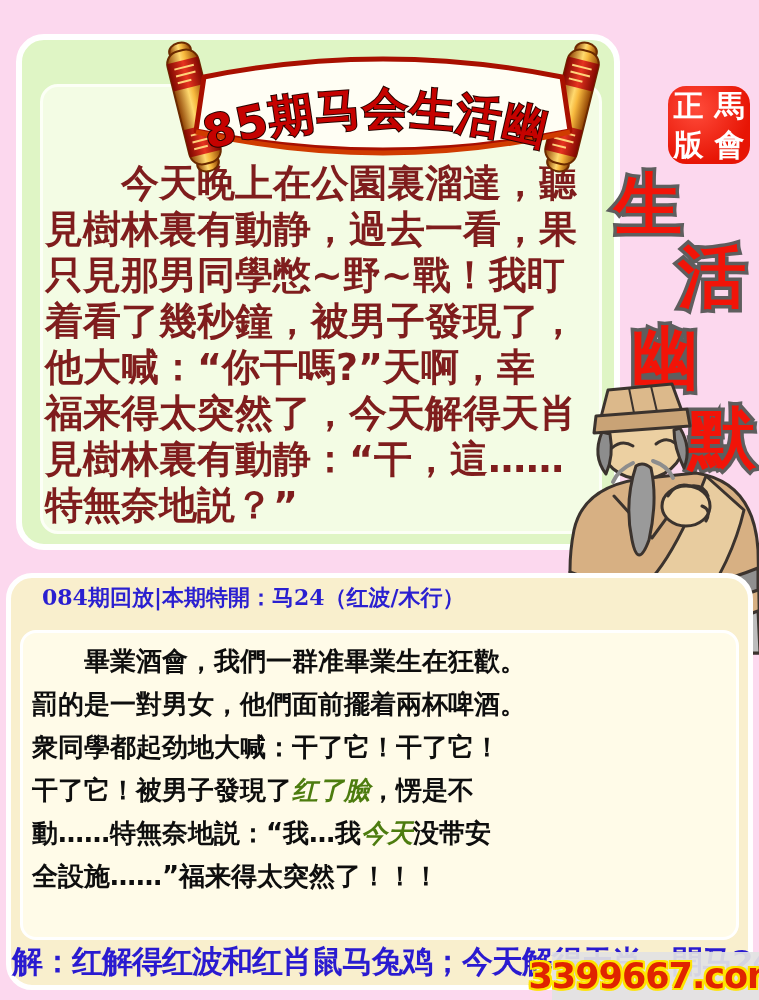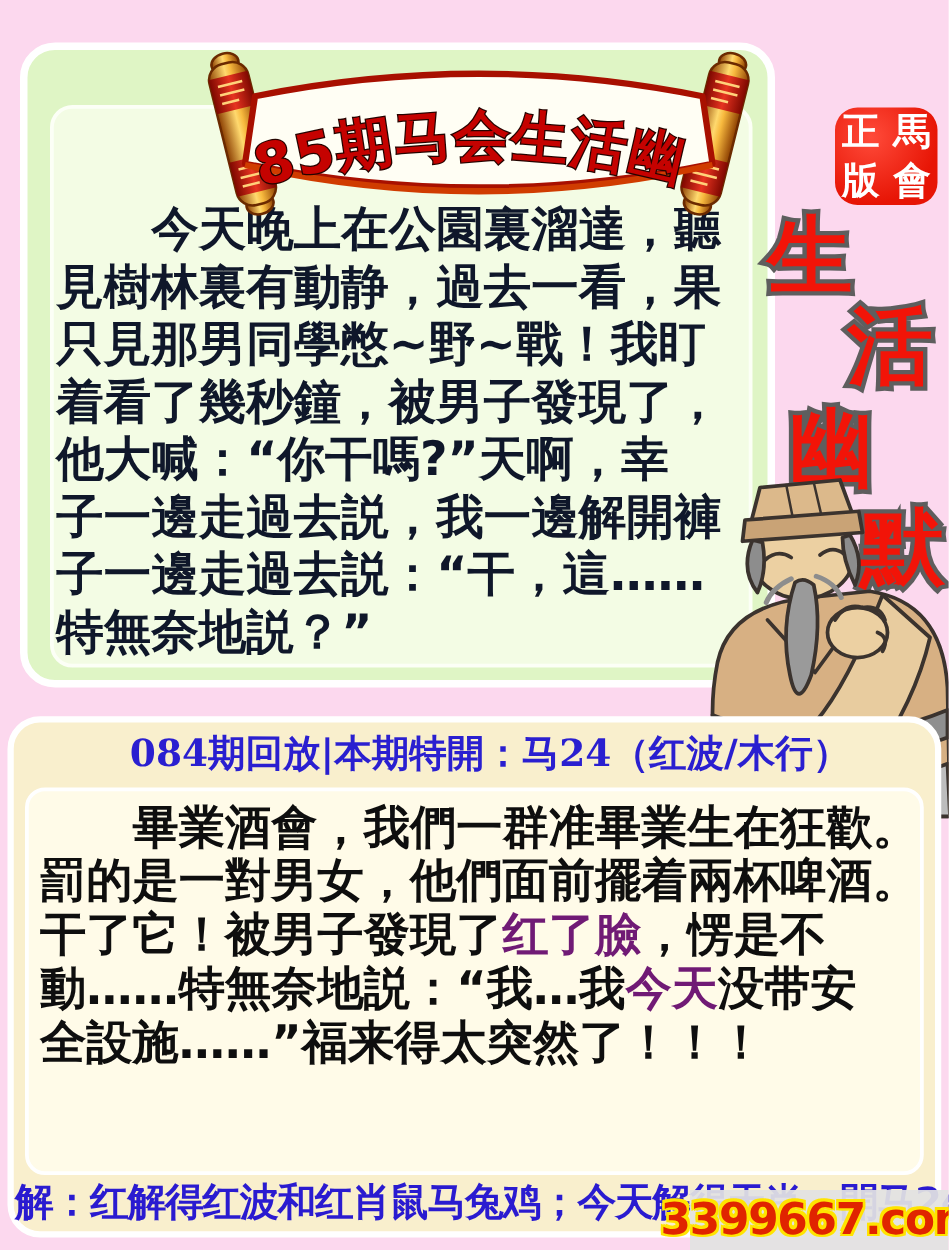--- a/index.html
+++ b/index.html
@@ -15,45 +15,45 @@
     background:#dff5c5;border:6px solid #ffffff;border-radius:28px;
     box-sizing:border-box;
   }
   .green-inner{
     left:40px;top:84px;width:562px;height:450px;
     background:#f3fce4;border:3px solid #fcfff6;border-radius:18px;
     box-sizing:border-box;
   }
   .joke1{
     left:45px;top:160px;width:560px;
-    font-size:38px;font-weight:bold;color:#0f172a;line-height:46px;
+    font-size:38px;font-weight:bold;color:#7f1d1d;line-height:46px;
   }
   .joke1 .tl{white-space:pre;}
   
   .cream-panel{
     left:6px;top:573px;width:747px;height:417px;
     background:#f9efcd;border:5px solid #ffffff;border-radius:26px;
     box-sizing:border-box;
   }
   .cream-inner{
     left:20px;top:630px;width:719px;height:310px;
     background:#fffbe8;border:3px solid #ffffff;border-radius:16px;
     box-sizing:border-box;
   }
   .section-header{
     left:42px;top:583px;width:700px;
     font-family:"DejaVu Serif",serif;
-    font-size:30px;font-weight:bold;color:#2a1fd0;white-space:pre;text-align:center;
+    font-size:22px;font-weight:bold;color:#2a1fd0;white-space:pre;
   }
   .joke2{
     left:32px;top:640px;width:710px;
-    font-size:37px;font-weight:bold;color:#0e0e0e;line-height:43px;
+    font-size:26px;font-weight:bold;color:#0e0e0e;line-height:43px;
   }
   .joke2 .tl{white-space:pre;}
-  .red{color:#701a75;}
+  .red{color:#4d7c0f;font-style:italic;}
   
   .footer-line{
     left:12px;top:941px;width:750px;
     font-size:31px;font-weight:bold;color:#2a1bd0;
     letter-spacing:-1px;white-space:pre;
   }
   .watermark{
     left:552px;top:952px;width:207px;height:48px;
     background:rgba(226,226,226,0.93);
     display:flex;align-items:center;justify-content:center;
@@ -82,22 +82,22 @@
 <div id="screen">
 
   <div class="abs green-panel"></div>
   <div class="abs green-inner"></div>
   <div class="abs joke1">
       <div class="tl"><span>　　今天晚上在公園裏溜達，聽</span></div>
       <div class="tl"><span>見樹林裏有動静，過去一看，果</span></div>
       <div class="tl"><span>只見那男同學憋~野~戰！我盯</span></div>
       <div class="tl"><span>着看了幾秒鐘，被男子發現了，</span></div>
       <div class="tl"><span>他大喊：“你干嗎?”天啊，幸</span></div>
-      <div class="tl"><span>子一邊走過去説，我一邊解開褲</span></div>
-      <div class="tl"><span>子一邊走過去説：“干，這……</span></div>
+      <div class="tl"><span>福来得太突然了，今天解得天肖</span></div>
+      <div class="tl"><span>見樹林裏有動静：“干，這……</span></div>
       <div class="tl"><span>特無奈地説？”</span></div>
     </div>
 
   <svg class="abs" style="left:148px;top:33px;" width="470" height="138" viewBox="0 0 470 138">
     <defs>
       <linearGradient id="goldRoll" x1="0" y1="0" x2="1" y2="0">
         <stop offset="0" stop-color="#8a3c00"></stop>
           <stop offset="0.45" stop-color="#ffd96e"></stop>
         <stop offset="0.6" stop-color="#f7b93e"></stop>
           <stop offset="1" stop-color="#8a3c00"></stop>
@@ -187,20 +187,21 @@
       <path d="M112,118 Q120,104 134,108 M134,108 Q148,106 152,118 M146,128 Q156,132 150,143" fill="none"></path>
     </g>
   </svg>
 
   <div class="abs cream-panel"></div>
   <div class="abs section-header">084期回放|本期特開：马24（红波/木行）</div>
   <div class="abs cream-inner"></div>
   <div class="abs joke2">
       <div class="tl"><span>　　畢業酒會，我們一群准畢業生在狂歡。</span></div>
       <div class="tl"><span>罰的是一對男女，他們面前擺着兩杯啤酒。</span></div>
+      <div class="tl"><span>衆同學都起劲地大喊：干了它！干了它！</span></div>
       <div class="tl"><span>干了它！被男子發現了</span><span class="red">红了臉</span><span>，愣是不</span></div>
       <div class="tl"><span>動……特無奈地説：“我…我</span><span class="red">今天</span><span>没带安</span></div>
       <div class="tl"><span>全設施……”福来得太突然了！！！</span></div>
     </div>
 
   <div class="abs footer-line">解：红解得红波和红肖鼠马兔鸡；今天解得天肖，開马24</div>
 
   <div class="abs watermark">
     <span>3399667.com</span>
   </div>

